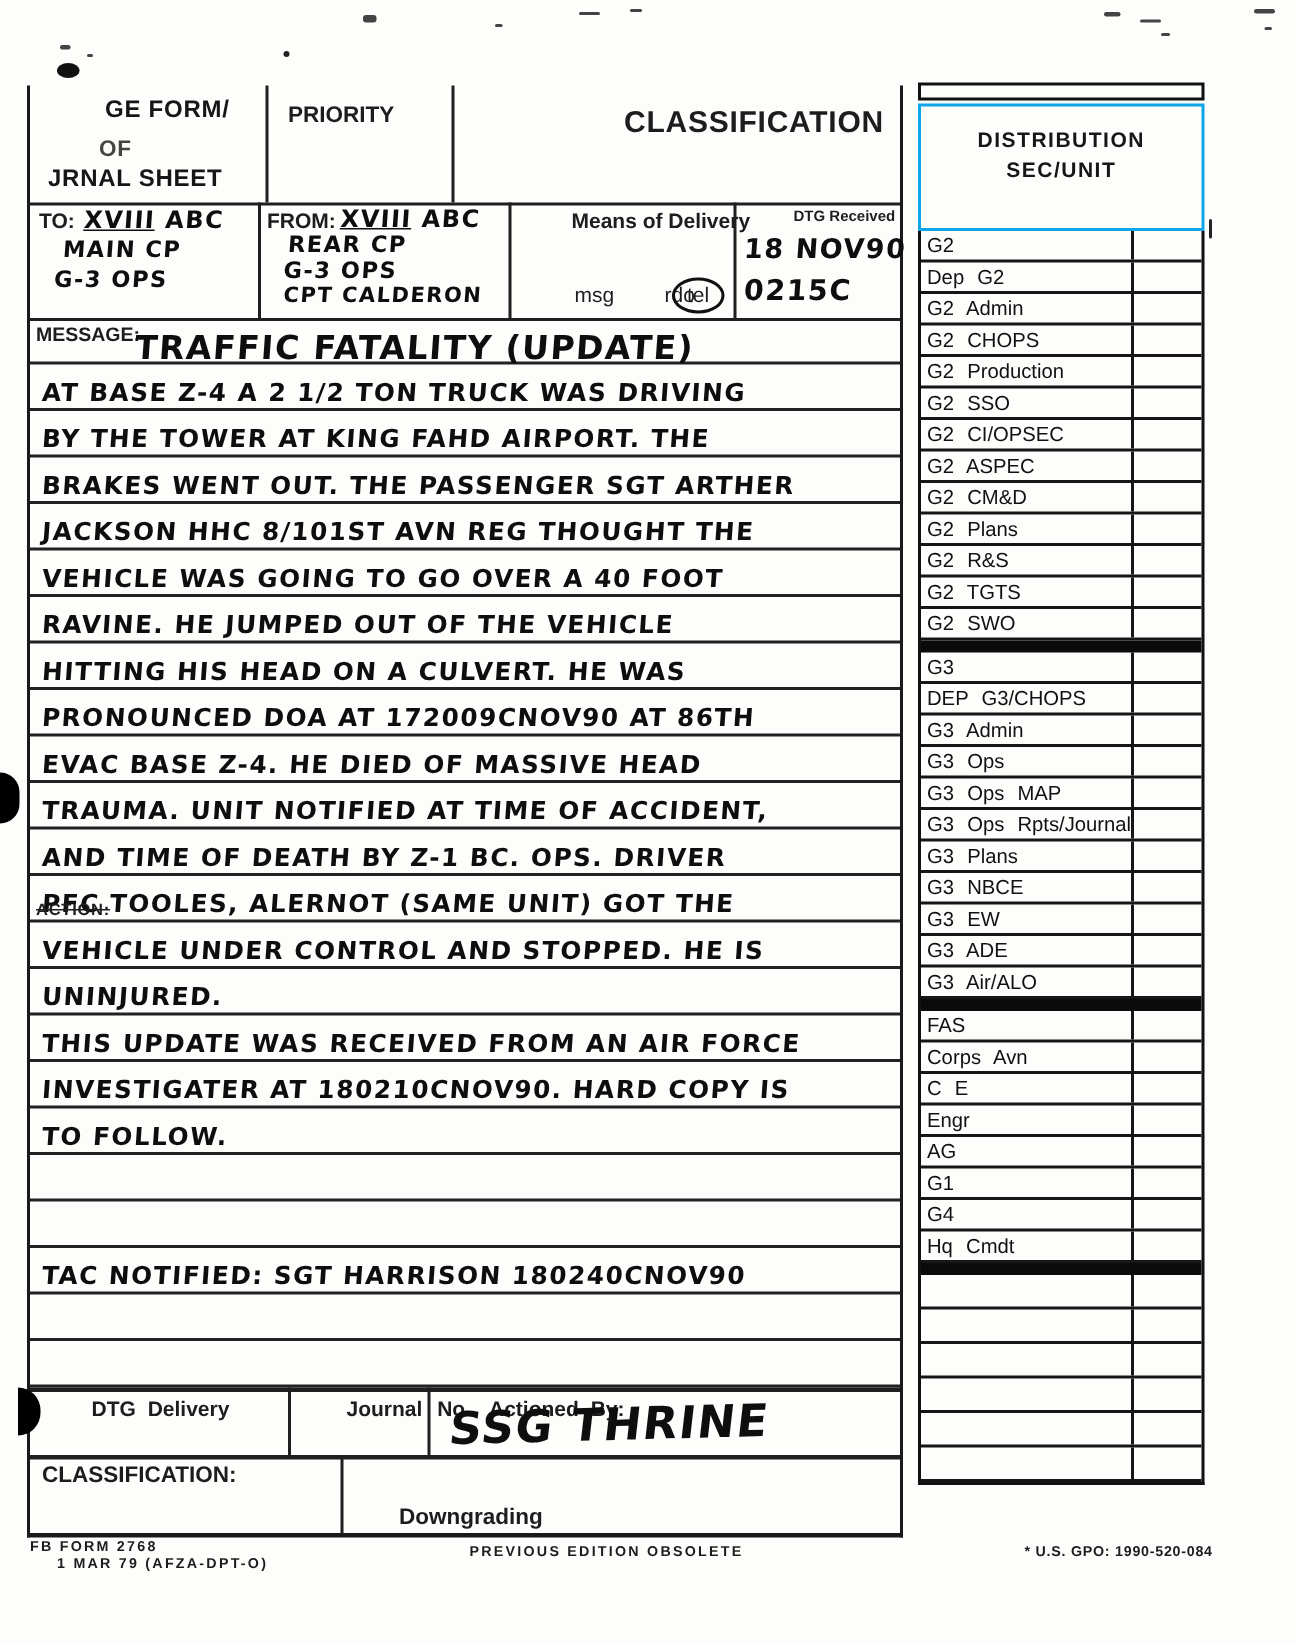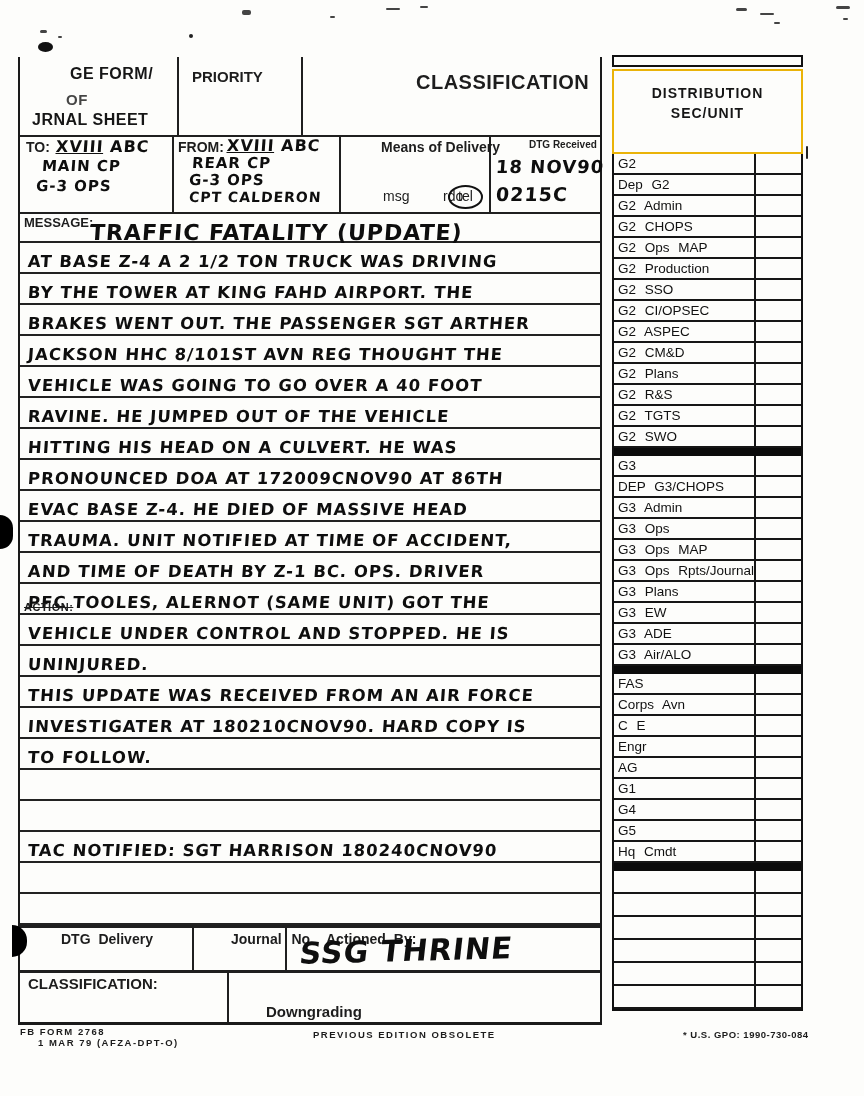--- a/index.html
+++ b/index.html
@@ -40,21 +40,21 @@
     padding:1px 8px 3px 8px;
   }
   .strike{text-decoration:line-through;}
   
   .dist{
     position:absolute;left:612px;top:55px;width:191px;
     background:#fdfdfb;
   }
   .dist-strip{height:8px;border:2px solid #111;margin-bottom:2px;}
   .dist-header{
-    border:2px solid #eab308;height:69px;
+    border:2px solid #0ea5e9;height:69px;
     text-align:center;font-weight:700;font-size:14px;letter-spacing:1px;
     padding-top:12px;box-sizing:content-box;line-height:20px;
   }
   .dist-body{border-left:2px solid #111;border-right:2px solid #111;border-bottom:2px solid #111;}
   .dist-row{
     display:flex;height:19px;border-bottom:2px solid #161616;align-items:center;
   }
   .dist-row.tall{height:21px;}
   .dist-row .lbl{
     width:136px;border-right:2px solid #161616;height:100%;
@@ -217,24 +217,20 @@
       </div>
       <div class="dist-row">
         <div class="lbl">G2 Admin</div>
         <div class="chk"></div>
       </div>
       <div class="dist-row">
         <div class="lbl">G2 CHOPS</div>
         <div class="chk"></div>
       </div>
       <div class="dist-row">
-        <div class="lbl">G2 Ops MAP</div>
-        <div class="chk"></div>
-      </div>
-      <div class="dist-row">
         <div class="lbl">G2 Production</div>
         <div class="chk"></div>
       </div>
       <div class="dist-row">
         <div class="lbl">G2 SSO</div>
         <div class="chk"></div>
       </div>
       <div class="dist-row">
         <div class="lbl">G2 CI/OPSEC</div>
         <div class="chk"></div>
@@ -286,20 +282,24 @@
       </div>
       <div class="dist-row">
         <div class="lbl">G3 Ops Rpts/Journal</div>
         <div class="chk"></div>
       </div>
       <div class="dist-row">
         <div class="lbl">G3 Plans</div>
         <div class="chk"></div>
       </div>
       <div class="dist-row">
+        <div class="lbl">G3 NBCE</div>
+        <div class="chk"></div>
+      </div>
+      <div class="dist-row">
         <div class="lbl">G3 EW</div>
         <div class="chk"></div>
       </div>
       <div class="dist-row">
         <div class="lbl">G3 ADE</div>
         <div class="chk"></div>
       </div>
       <div class="dist-row">
         <div class="lbl">G3 Air/ALO</div>
         <div class="chk"></div>
@@ -324,24 +324,20 @@
       <div class="dist-row">
         <div class="lbl">AG</div>
         <div class="chk"></div>
       </div>
       <div class="dist-row">
         <div class="lbl">G1</div>
         <div class="chk"></div>
       </div>
       <div class="dist-row">
         <div class="lbl">G4</div>
-        <div class="chk"></div>
-      </div>
-      <div class="dist-row">
-        <div class="lbl">G5</div>
         <div class="chk"></div>
       </div>
       <div class="dist-row">
         <div class="lbl">Hq Cmdt</div>
         <div class="chk"></div>
       </div>
       <div class="dist-divider"></div>
       <div class="dist-row tall">
         <div class="lbl"></div>
         <div class="chk"></div>
@@ -365,21 +361,21 @@
       <div class="dist-row tall">
         <div class="lbl"></div>
         <div class="chk"></div>
       </div>
     </div>
 </div>
 
 <span class="footer-text" style="left:20px;top:1026px;">FB FORM 2768</span>
 <span class="footer-text" style="left:38px;top:1037px;">1 MAR 79 (AFZA-DPT-O)</span>
 <span class="footer-text" style="left:313px;top:1029px;">PREVIOUS EDITION OBSOLETE</span>
-<span class="footer-text" style="left:683px;top:1029px;letter-spacing:.5px;">* U.S. GPO: 1990-730-084</span>
+<span class="footer-text" style="left:683px;top:1029px;letter-spacing:.5px;">* U.S. GPO: 1990-520-084</span>
 
 <div class="edge-mark" style="left:0;top:515px;width:13px;height:34px;"></div>
 <div class="edge-mark" style="left:12px;top:925px;width:15px;height:32px;"></div>
 <div class="speck" style="left:40px;top:30px;width:7px;height:3px;"></div>
 <div class="speck" style="left:58px;top:36px;width:4px;height:2px;"></div>
 <div class="speck" style="left:38px;top:42px;width:15px;height:10px;background:#111;border-radius:50%;"></div>
 <div class="speck" style="left:189px;top:34px;width:4px;height:4px;background:#222;"></div>
 <div class="speck" style="left:242px;top:10px;width:9px;height:5px;"></div>
 <div class="speck" style="left:330px;top:16px;width:5px;height:2px;"></div>
 <div class="speck" style="left:386px;top:8px;width:14px;height:2px;"></div>

